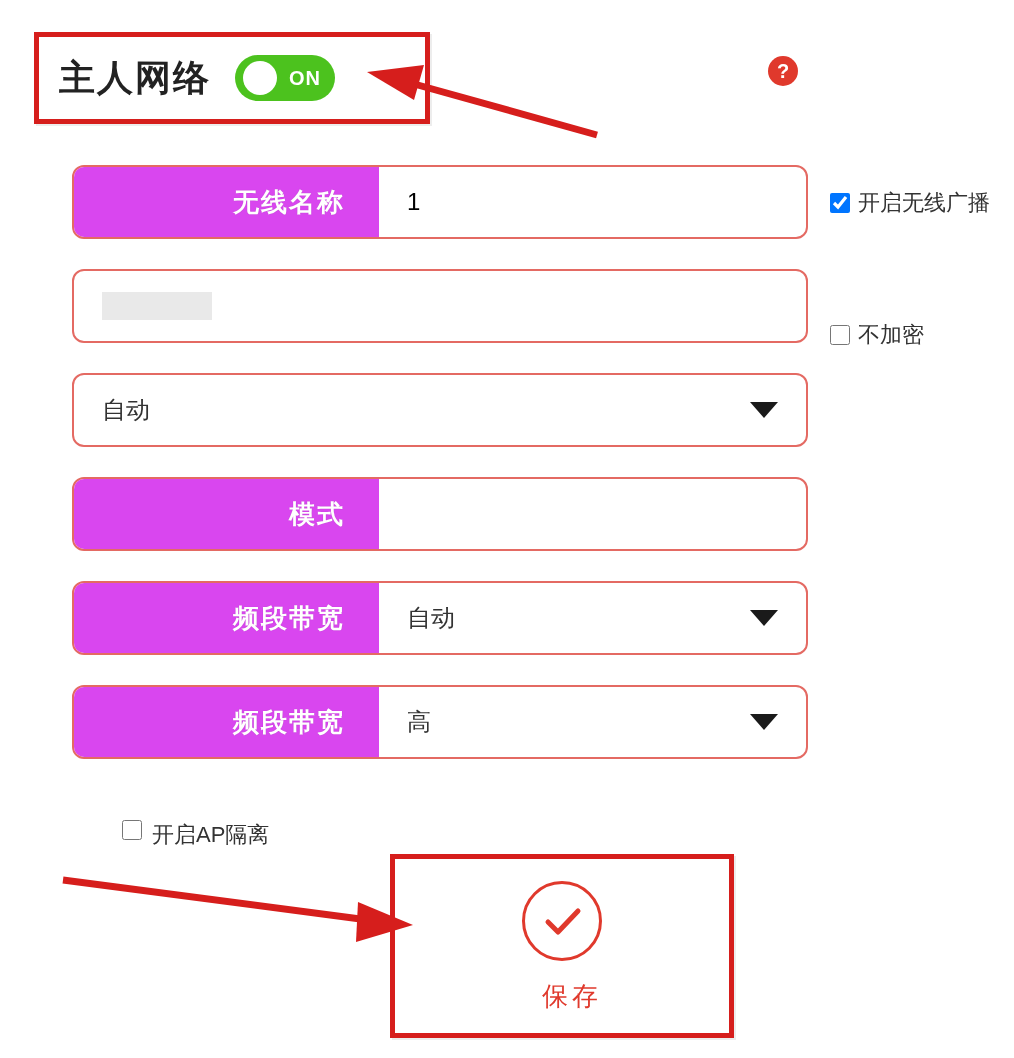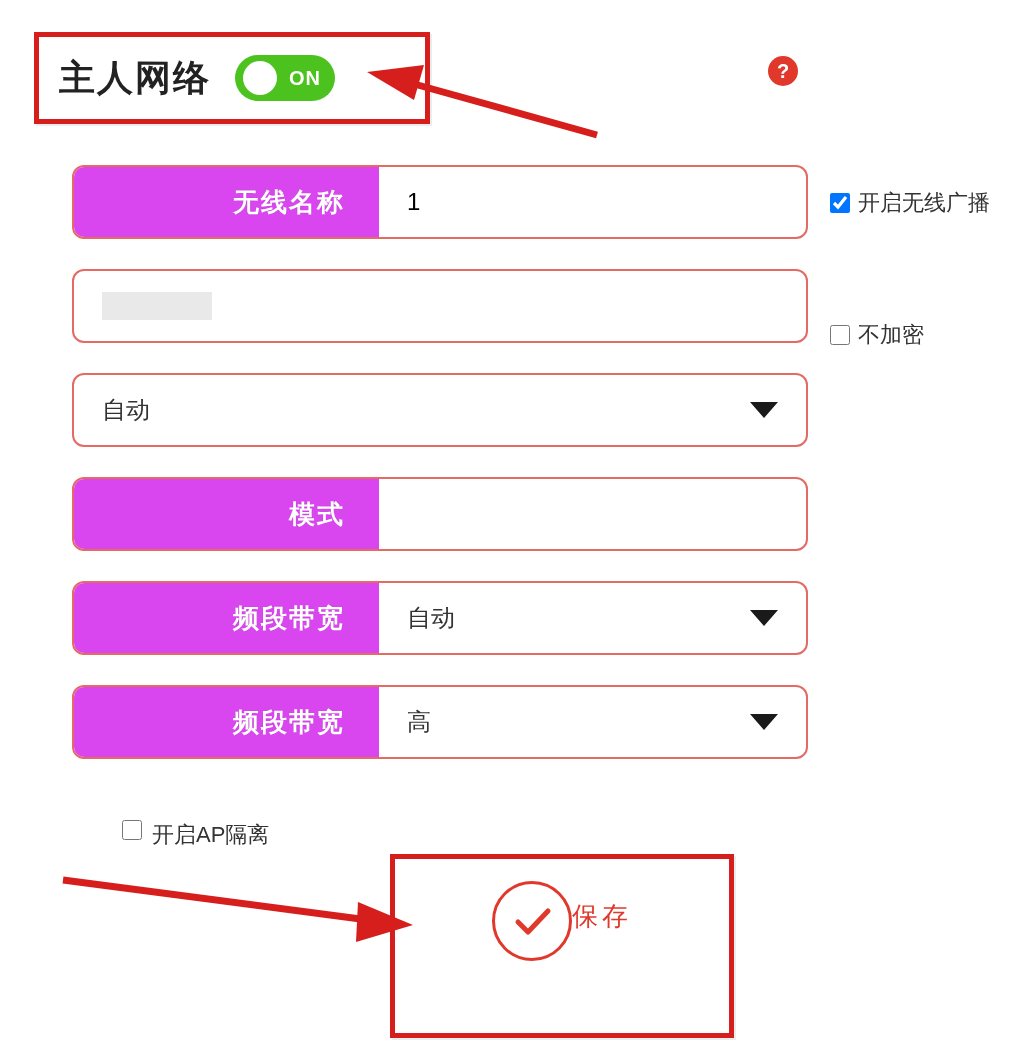--- a/index.html
+++ b/index.html
@@ -191,22 +191,22 @@
     border: 5px solid #d61e1c;
     box-shadow: 2px 2px 0 rgba(0,0,0,.07);
     background: #fff;
   }
   .save-btn {
     position: absolute;
     left: 50%;
     top: 22px;
     transform: translateX(-50%);
     display: flex;
-    flex-direction: row;
-    align-items: flex-start;
+    flex-direction: column;
+    align-items: flex-end;
     cursor: pointer;
   }
   .save-circle {
     width: 80px;
     height: 80px;
     border: 3px solid #e0392c;
     border-radius: 50%;
     display: flex;
     align-items: center;
     justify-content: center;

